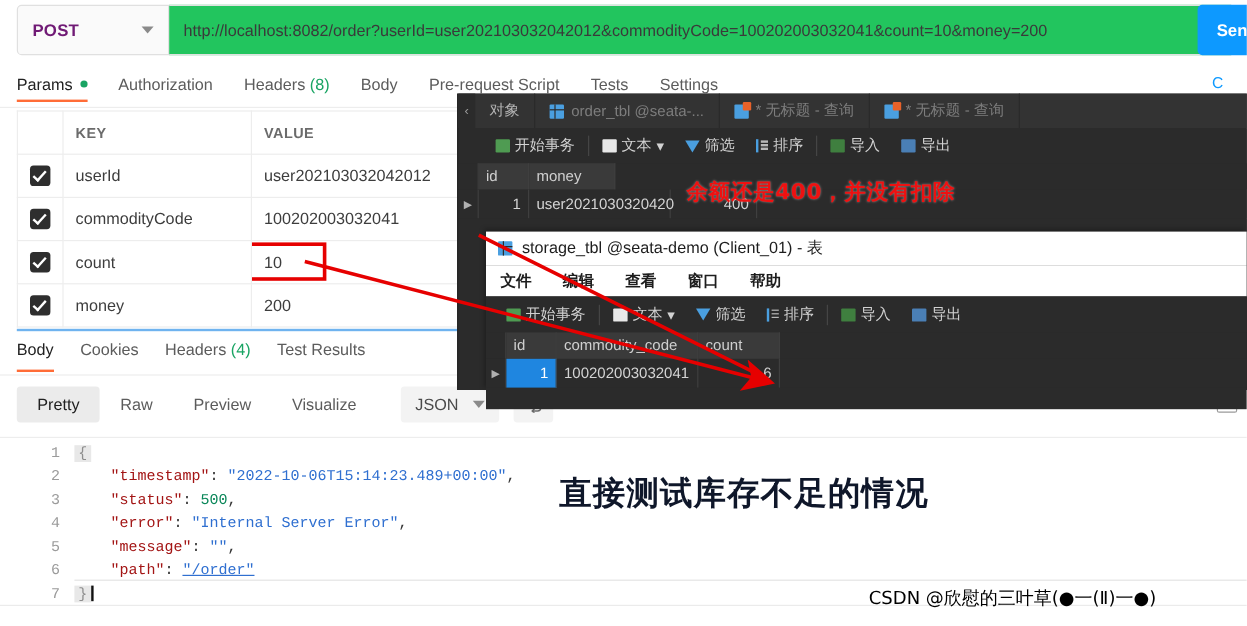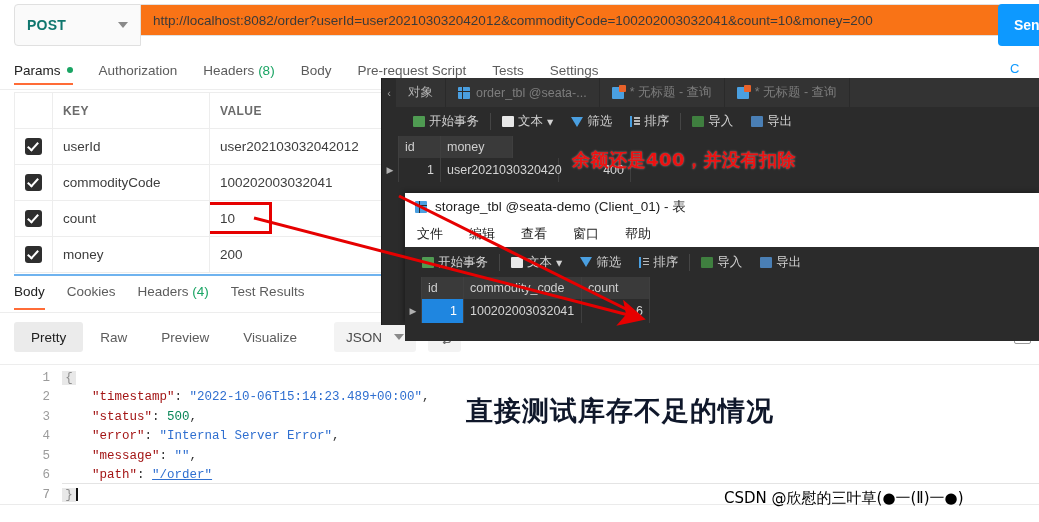--- a/index.html
+++ b/index.html
@@ -12,24 +12,24 @@
   
   #postman{position:absolute;left:0;top:0;width:1039px;height:522px;background:#fff;}
 
   
   .url-row{position:absolute;left:14px;top:4px;width:1012px;height:44px;display:flex;}
   .method-box{
     width:127px;height:42px;border:1px solid #e0e0e0;border-radius:4px 0 0 4px;
     background:#fafafa;display:flex;align-items:center;justify-content:space-between;
     padding:0 12px;box-sizing:border-box;
   }
-  .method-label{font-size:14px;font-weight:bold;color:#0f766e;letter-spacing:.2px;}
+  .method-label{font-size:14px;font-weight:bold;color:#701a75;letter-spacing:.2px;}
   .chev{width:0;height:0;border-left:5px solid transparent;border-right:5px solid transparent;border-top:6px solid #8a8a8a;}
   .url-box{
-    flex:1;height:32px;border:1px solid #e0e0e0;border-left:none;background:#f97316;
+    flex:1;height:42px;border:1px solid #e0e0e0;border-left:none;background:#22c55e;
     display:flex;align-items:center;padding:0 12px;box-sizing:border-box;
     font-size:13.5px;color:#3a3a3a;white-space:nowrap;overflow:hidden;
   }
   .send-btn{
     position:absolute;left:998px;top:4px;width:66px;height:42px;background:#0d99ff;
     border-radius:4px;color:#fff;font-weight:bold;font-size:14px;
     display:flex;align-items:center;justify-content:center;
   }
 
   
@@ -171,21 +171,21 @@
     text-shadow:0 0 2px rgba(255,255,255,.5);letter-spacing:.5px;
   }
 
   
   #nav2{
     position:absolute;left:405px;top:193px;width:634px;height:132px;
     background:#2b2b2b;color:#d4d4d4;font-size:12.5px;
     box-shadow:-2px -2px 4px rgba(0,0,0,.28);
   }
   .n2-title{height:28px;background:#ffffff;display:flex;align-items:center;gap:8px;padding-left:10px;color:#1d1d1d;font-size:13.5px;}
-  .n2-menu{height:26px;background:#ffffff;display:flex;align-items:center;padding-left:12px;gap:26px;color:#1d1d1d;font-size:13px;}
+  .n2-menu{height:26px;background:#ffffff;display:flex;align-items:center;padding-left:12px;gap:26px;color:#1d1d1d;font-size:13px;font-weight:bold;}
   .n2-toolbar{height:30px;background:#2b2b2b;display:flex;align-items:center;padding-left:8px;}
   .n2-hdr{height:22px;display:flex;background:#2b2b2b;}
   .n2-row{height:24px;display:flex;background:#2b2b2b;}
   .cell-sel{background:#1f86e0;color:#fff;}
   .n2-fill{height:auto;background:#2b2b2b;}
 
   
   .arrow-svg{position:absolute;left:0;top:0;width:1039px;height:522px;pointer-events:none;}
 
   .annot2{

